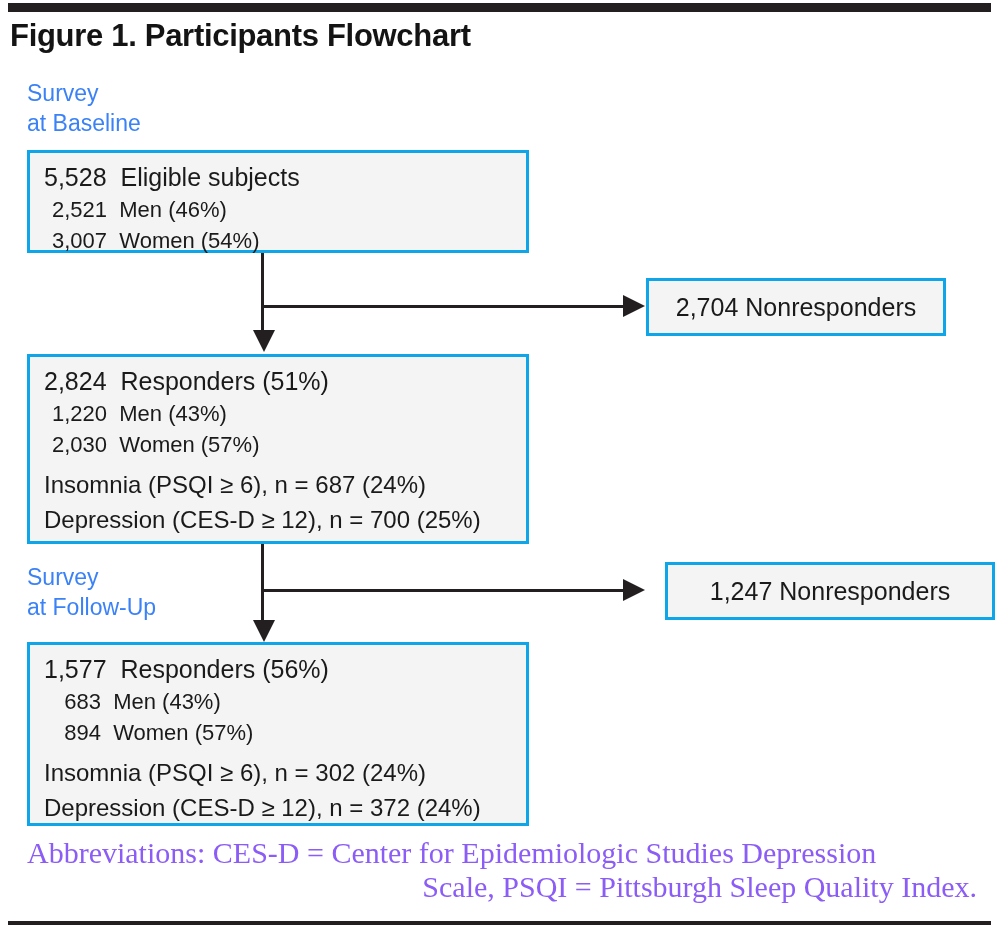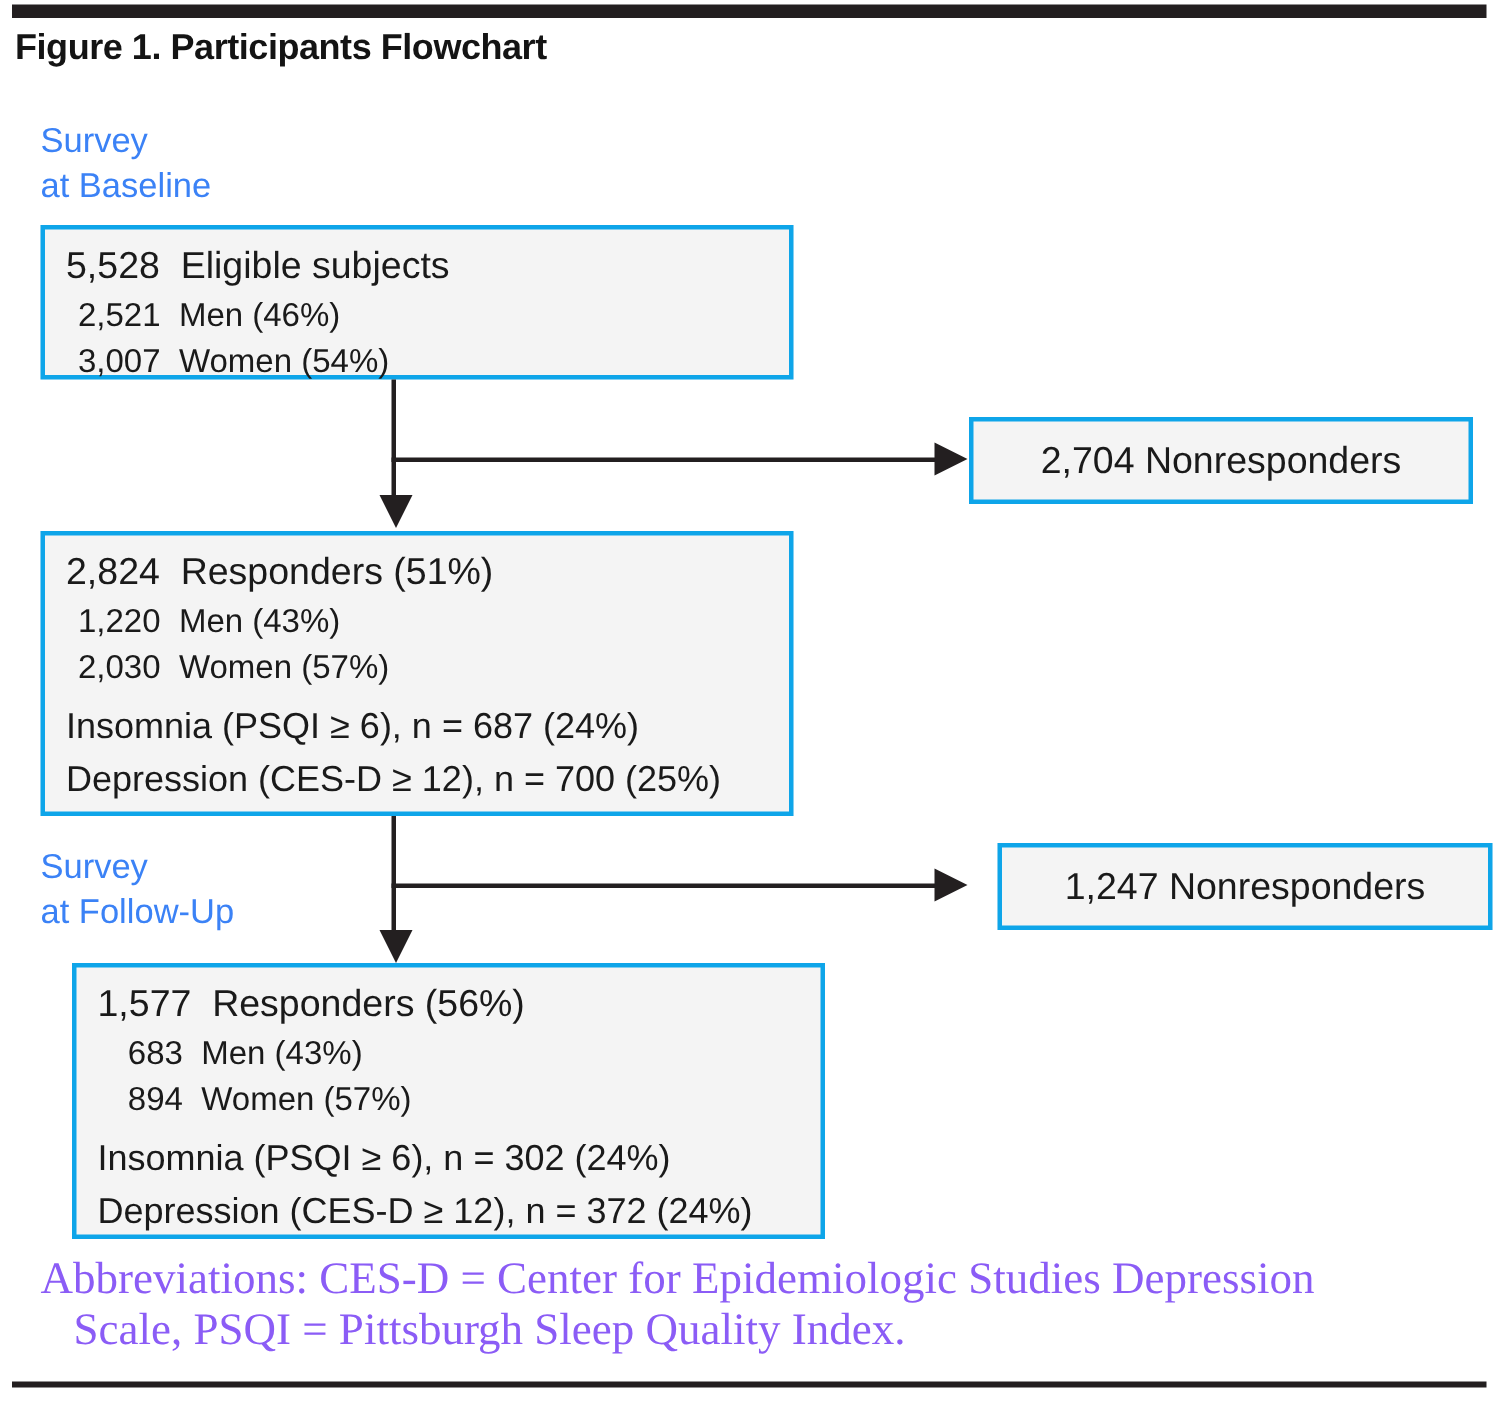--- a/index.html
+++ b/index.html
@@ -33,21 +33,21 @@
     width: 983px;
     height: 4px;
     background: #231f20;
   }
 
   
   .fig-title {
     position: absolute;
     left: 10px;
     top: 18px;
-    font-size: 24px;
+    font-size: 31px;
     font-weight: bold;
     letter-spacing: -0.3px;
     color: #141414;
     white-space: nowrap;
   }
 
   
   .stage-label {
     position: absolute;
     font-size: 23px;
@@ -60,22 +60,22 @@
 
   
   .flow-box {
     position: absolute;
     background: #f4f4f4;
     border: 3px solid #0ea5e9;
     box-sizing: border-box;
   }
   #box-eligible   { left: 27px;  top: 150px; width: 502px; height: 103px; }
   #box-responders-baseline { left: 27px; top: 354px; width: 502px; height: 190px; }
-  #box-responders-followup { left: 27px; top: 642px; width: 502px; height: 184px; margin-left: 21px; }
-  #box-nonresponders-1 { left: 646px; top: 278px; width: 336px; height: 58px; }
+  #box-responders-followup { left: 27px; top: 642px; width: 502px; height: 184px; }
+  #box-nonresponders-1 { left: 646px; top: 278px; width: 300px; height: 58px; }
   #box-nonresponders-2 { left: 646px; top: 562px; width: 330px; height: 58px; margin-left: 19px; }
 
   .box-inner {
     padding: 8px 0 0 14px;
   }
   .line-head {
     font-size: 25px;
     line-height: 33px;
     color: #1a1a1a;
     white-space: pre;
@@ -151,21 +151,21 @@
   .footnote {
     position: absolute;
     left: 27px;
     top: 836px;
     width: 950px;
     font-family: "Liberation Serif", serif;
     font-size: 30px;
     line-height: 34px;
     color: #8b5cf6;
   }
-  .footnote .cont { display: block; padding-left: 22px; }
+  .footnote .cont { display: block; padding-left: 22px; text-align: right; }
 </style>
 </head>
 <body>
 
 <div id="page">
 
   <div class="top-rule"></div>
 
   <div class="fig-title">Figure 1. Participants Flowchart</div>
 

